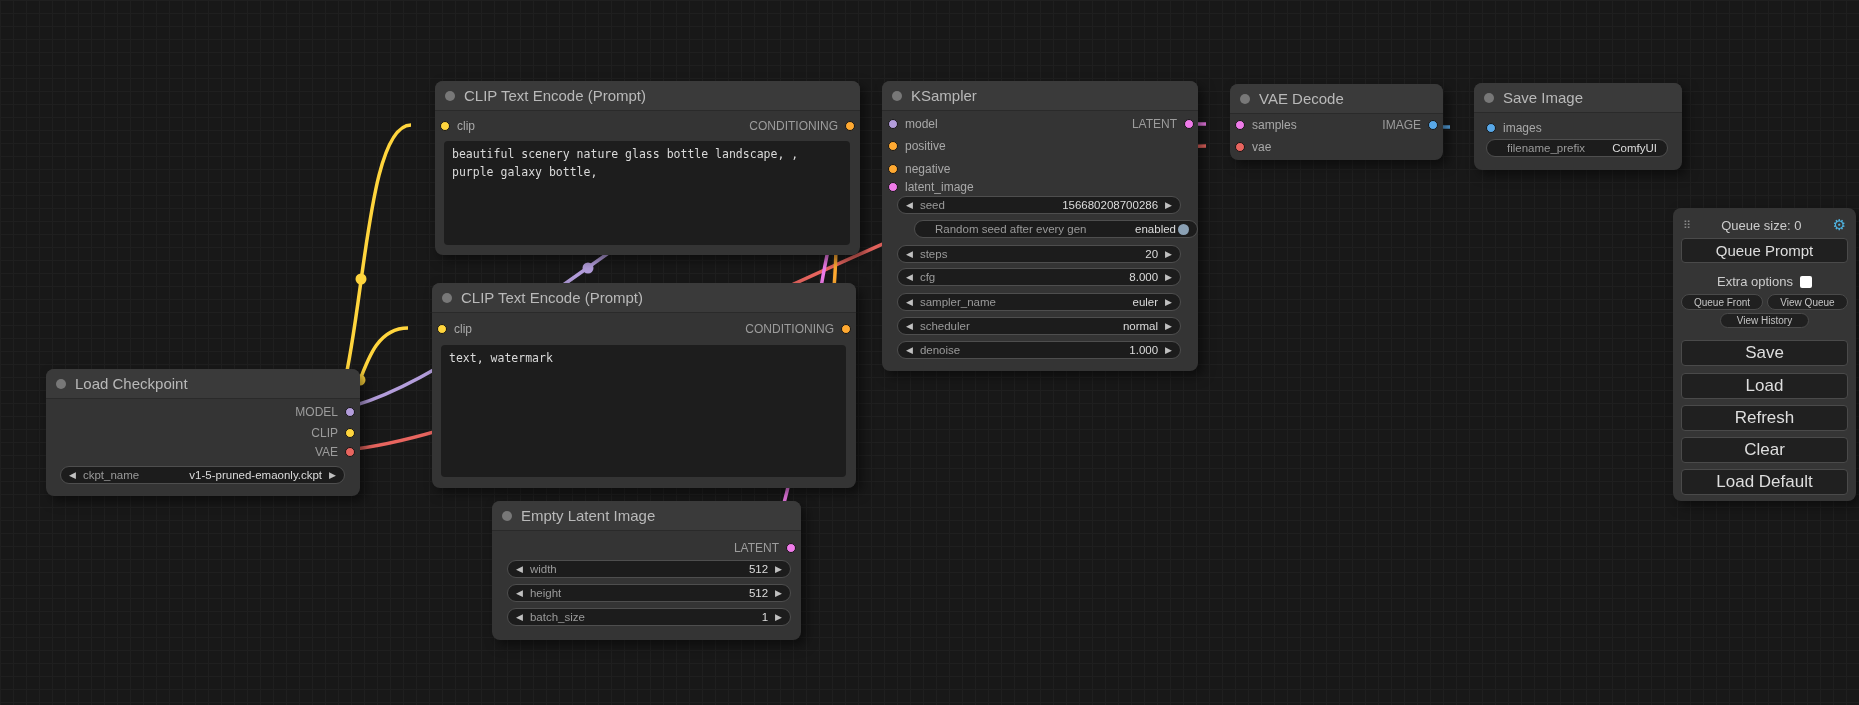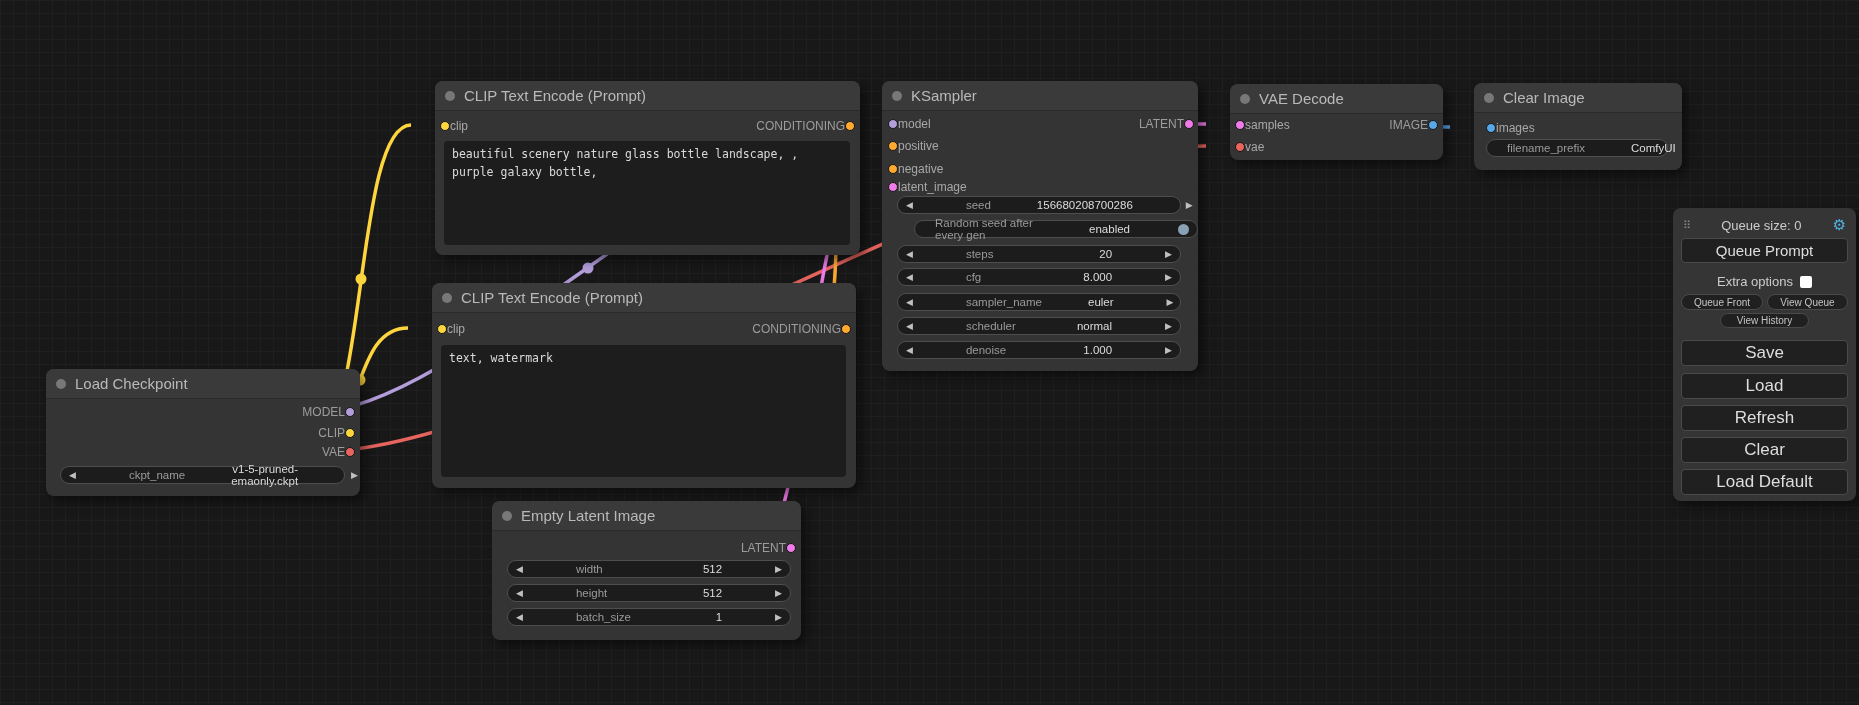--- a/index.html
+++ b/index.html
@@ -9,27 +9,27 @@
                      linear-gradient(90deg,#1f1f1f 1px,transparent 1px);
     background-size:13px 13px;
     font-family:"Liberation Sans",sans-serif;}
   svg.wires{position:absolute;left:0;top:0;z-index:1;}
   .node{position:absolute;background:#343434;border-radius:8px;z-index:2;
     box-shadow:5px 5px 12px rgba(0,0,0,.5);color:#b6b6b6;margin-left:34px;}
   .ntitle{height:29px;display:flex;align-items:center;padding:0 10px;
     background:#3a3a3a;border-radius:8px 8px 0 0;border-bottom:1px solid #2a2a2a;
     font-size:15px;color:#b9b9b9;white-space:nowrap;}
   .ndot{width:10px;height:10px;border-radius:50%;background:#787878;margin-right:9px;flex:0 0 auto;}
-  .port{position:absolute;display:flex;align-items:center;font-size:12px;color:#a8a8a8;white-space:nowrap;}
+  .port{position:absolute;display:flex;align-items:center;gap:7px;font-size:12px;color:#a8a8a8;white-space:nowrap;}
   .port.out{flex-direction:row-reverse;color:#9c9c9c;}
   .pdot{width:10px;height:10px;border-radius:50%;border:1px solid #161616;box-sizing:border-box;flex:0 0 auto;}
   .c-model{background:#b39ddb}.c-clip{background:#ffd53d}.c-vae{background:#e8655f}
   .c-cond{background:#ffa931}.c-latent{background:#ef7be9}.c-image{background:#58a8e8}
   .widget{position:absolute;height:18px;background:#1c1c1c;border:1px solid #4e4e4e;border-radius:10px;
-    display:flex;align-items:center;font-size:11.5px;color:#9a9a9a;padding:0 8px;box-sizing:border-box;gap:46px;}
+    display:flex;align-items:center;font-size:11.5px;color:#9a9a9a;padding:0 8px;box-sizing:border-box;}
   .wlabel{margin-left:7px;}
   .wvalue{margin-left:auto;color:#dcdcdc;margin-right:7px;text-align:right;}
   .wvalue.noarr{margin-right:2px;}
   .arr{color:#c0c0c0;font-size:9px;line-height:1;flex:0 0 auto;cursor:pointer;}
   .arr-l::before{content:"\25C0";}
   .arr-r::before{content:"\25B6";}
   .toggle{width:11px;height:11px;border-radius:50%;background:#8aa0b4;flex:0 0 auto;}
   .prompt{position:absolute;background:#1d1d1d;border:none;border-radius:4px;color:#dadada;
     font-family:"DejaVu Sans Mono",monospace;font-size:11.5px;line-height:1.55;
     padding:5px 8px;resize:none;box-sizing:border-box;outline:none;overflow:hidden;}
@@ -244,21 +244,21 @@
     </div>
     <div class="port out" style="top:34px;right:5px;">
       <span class="pdot c-image"></span>
       <span>IMAGE</span>
     </div>
   </div>
 
   <div class="node" style="left:1440px;top:83px;width:208px;height:87px;">
     <div class="ntitle">
       <span class="ndot"></span>
-      <span>Clear Image</span>
+      <span>Save Image</span>
     </div>
     <div class="port" style="top:38px;left:12px;">
       <span class="pdot c-image"></span>
       <span>images</span>
     </div>
     <div class="widget" style="left:12px;top:56px;width:182px;">
       <span class="wlabel" style="margin-left:12px;">filename_prefix</span>
       <span class="wvalue noarr">ComfyUI</span>
     </div>
   </div>

